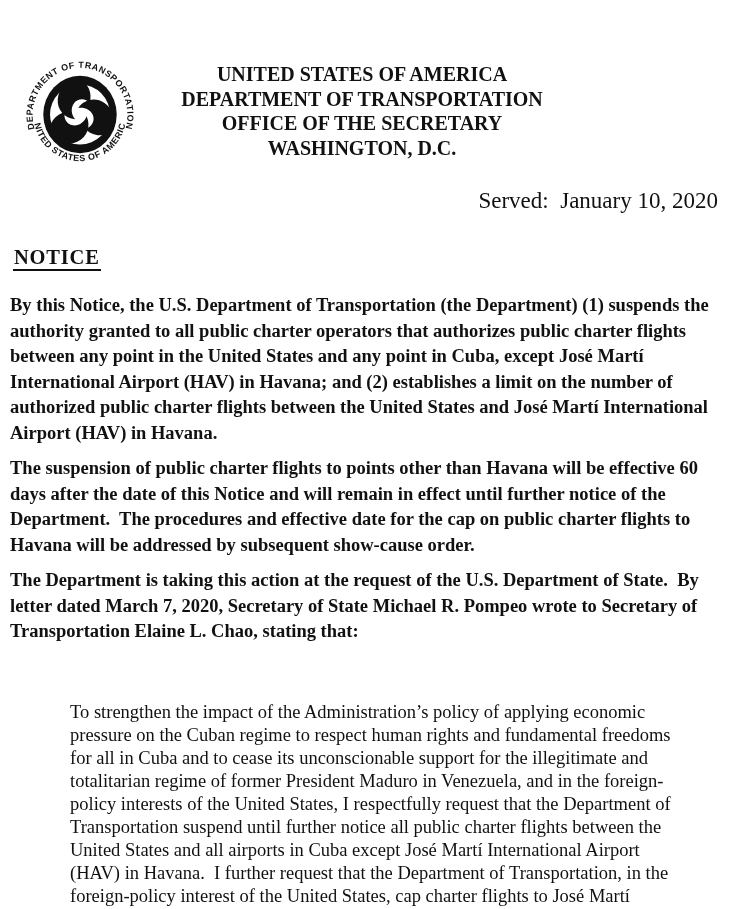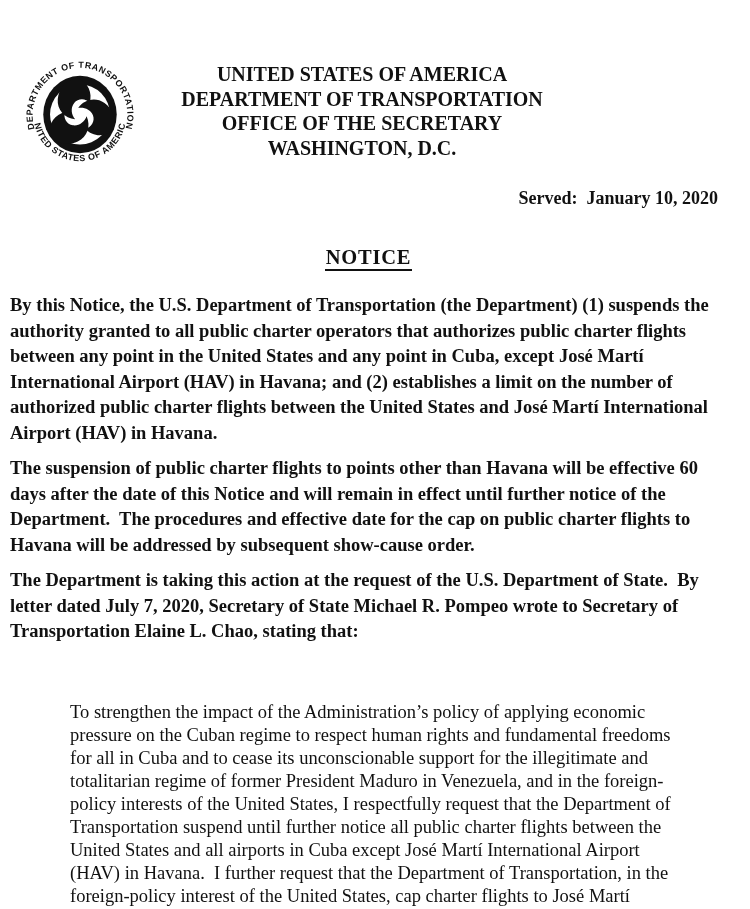--- a/index.html
+++ b/index.html
@@ -34,30 +34,30 @@
     text-align: center;
     font-weight: bold;
     font-size: 20px;
     line-height: 24.5px;
     white-space: pre-wrap;
   }
   .served {
     position: absolute;
     top: 188px;
     right: 32px;
-    font-weight: bold;
-    font-size: 18px;
+    font-weight: normal;
+    font-size: 23px;
     white-space: pre;
   }
   .notice-wrap {
     position: absolute;
     top: 246px;
     left: 13px;
     right: 26px;
-    text-align: center;
+    text-align: left;
   }
   .notice-title {
     display: inline-block;
     font-weight: bold;
     font-size: 20.5px;
     letter-spacing: 0.8px;
     border-bottom: 2.5px solid #111111;
     padding: 0 1px 0 1px;
   }
   .body-text {
@@ -127,21 +127,21 @@
 authority granted to all public charter operators that authorizes public charter flights
 between any point in the United States and any point in Cuba, except José Martí
 International Airport (HAV) in Havana; and (2) establishes a limit on the number of
 authorized public charter flights between the United States and José Martí International
 Airport (HAV) in Havana.</p>
     <p>The suspension of public charter flights to points other than Havana will be effective 60
 days after the date of this Notice and will remain in effect until further notice of the
 Department.  The procedures and effective date for the cap on public charter flights to
 Havana will be addressed by subsequent show-cause order.</p>
     <p>The Department is taking this action at the request of the U.S. Department of State.  By
-letter dated July 7, 2020, Secretary of State Michael R. Pompeo wrote to Secretary of
+letter dated March 7, 2020, Secretary of State Michael R. Pompeo wrote to Secretary of
 Transportation Elaine L. Chao, stating that:</p>
 
     <div class="quote">
       <div>To strengthen the impact of the Administration’s policy of applying economic
 pressure on the Cuban regime to respect human rights and fundamental freedoms
 for all in Cuba and to cease its unconscionable support for the illegitimate and
 totalitarian regime of former President Maduro in Venezuela, and in the foreign-
 policy interests of the United States, I respectfully request that the Department of
 Transportation suspend until further notice all public charter flights between the
 United States and all airports in Cuba except José Martí International Airport

